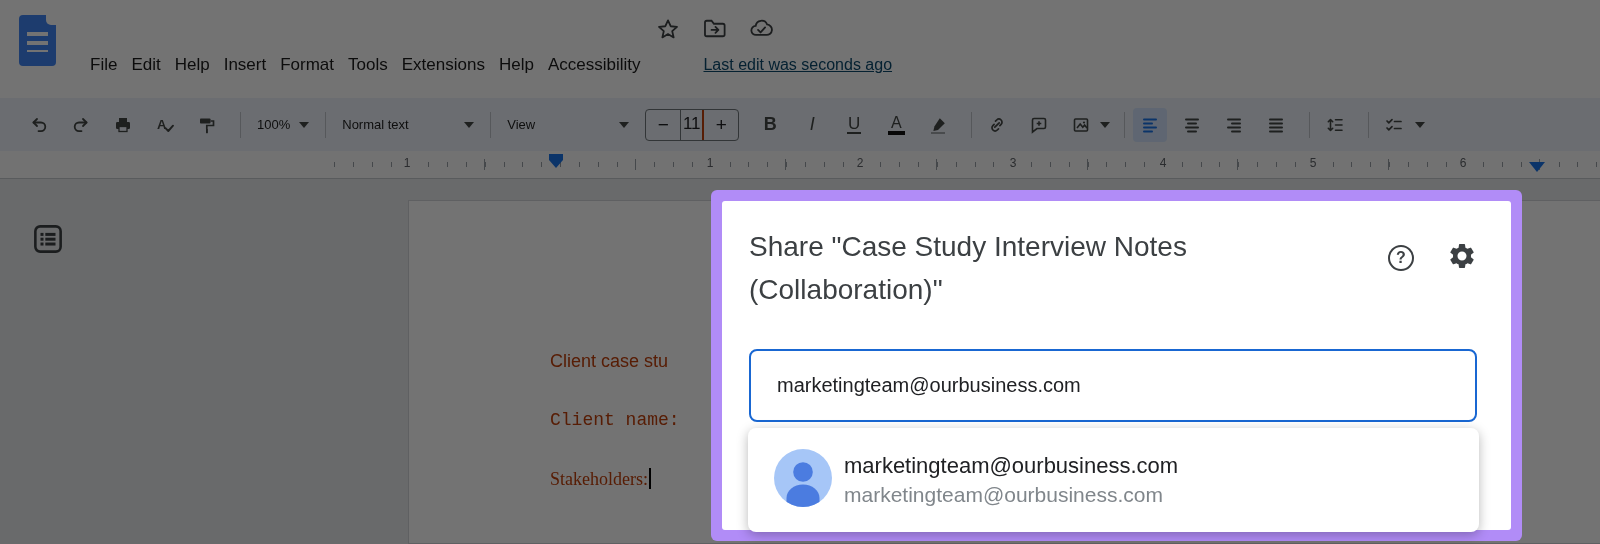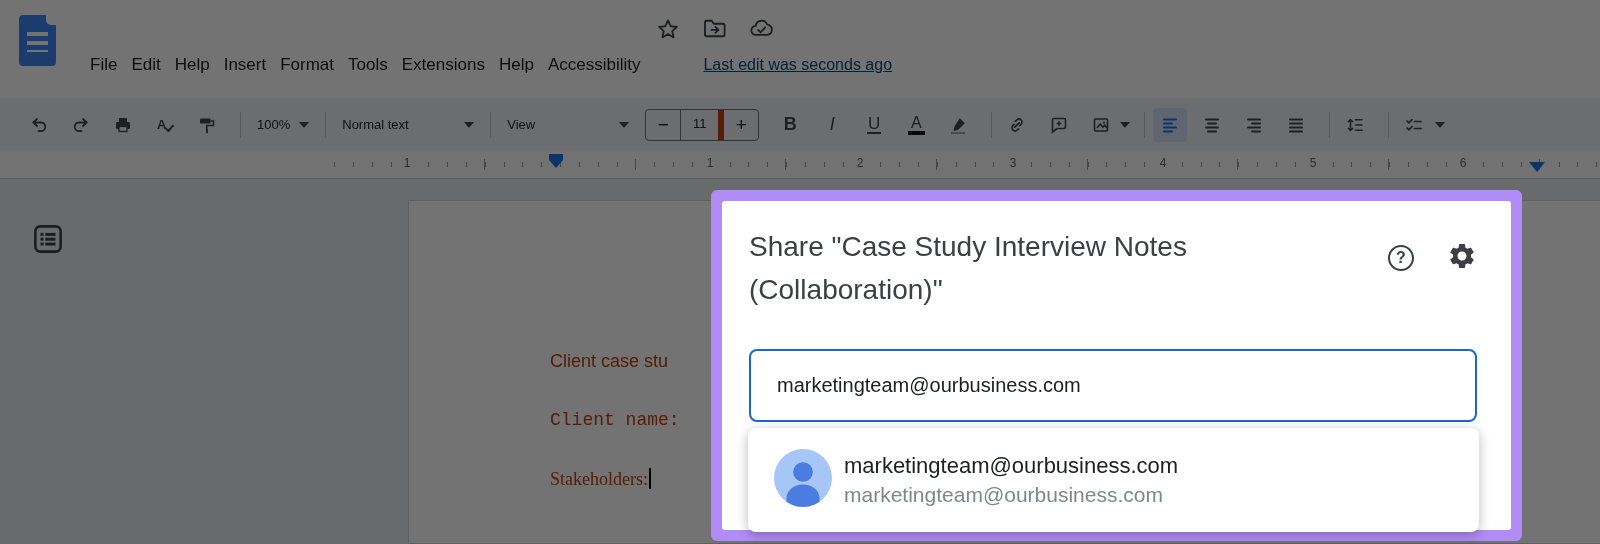--- a/index.html
+++ b/index.html
@@ -21,21 +21,21 @@
 
   
   .toolbar{position:absolute;left:0;top:98px;width:1600px;height:53px;background:var(--toolbar-bg);
     display:flex;align-items:center;padding-left:22px;box-sizing:border-box;color:#444746;}
   .tbtn{width:34px;height:34px;display:flex;align-items:center;justify-content:center;flex:0 0 auto;border-radius:4px;margin-right:8px;}
   .tb-div{width:1px;height:26px;background:#bfc3c9;margin:0 8px;flex:0 0 auto;}
   .tb-select{display:flex;align-items:center;gap:9px;font-size:13px;color:#1f1f1f;margin:0 8px;flex:0 0 auto;}
   .caret{width:0;height:0;border-left:5px solid transparent;border-right:5px solid transparent;border-top:6px solid #444746;}
   .fs-group{display:flex;align-items:center;border:1px solid #70757a;border-radius:4px;height:30px;margin:0 14px 0 8px;flex:0 0 auto;background:transparent;}
   .fs-btn{width:34px;text-align:center;font-size:19px;color:#202124;line-height:28px;}
-  .fs-val{width:44px;text-align:center;font-size:13px;color:#202124;border-left:1px solid #70757a;border-right:6px solid #c2410c;line-height:28px;height:100%;box-sizing:border-box;}
+  .fs-val{width:24px;text-align:center;font-size:17px;color:#202124;border-left:1px solid #70757a;border-right:2px solid #c2410c;line-height:28px;height:100%;box-sizing:border-box;}
   .glyph-b{font-weight:700;font-size:18px;}
   .glyph-i{font-style:italic;font-size:18px;font-weight:500;}
   .glyph-u{font-size:17px;border-bottom:2px solid #444746;padding:0 1px 0 1px;line-height:17px;}
   .tc-wrap{display:flex;flex-direction:column;align-items:center;line-height:15px;}
   .glyph-a{font-size:16px;font-weight:500;}
   .tc-bar{width:17px;height:4px;background:#101010;margin-top:1px;}
   .tbtn.active{background:var(--chip-blue);color:var(--accent-blue);}
 
   
   .ruler{position:absolute;left:0;top:151px;width:1600px;height:27px;background:#fdfdfd;border-bottom:1px solid #c6c9ce;}

